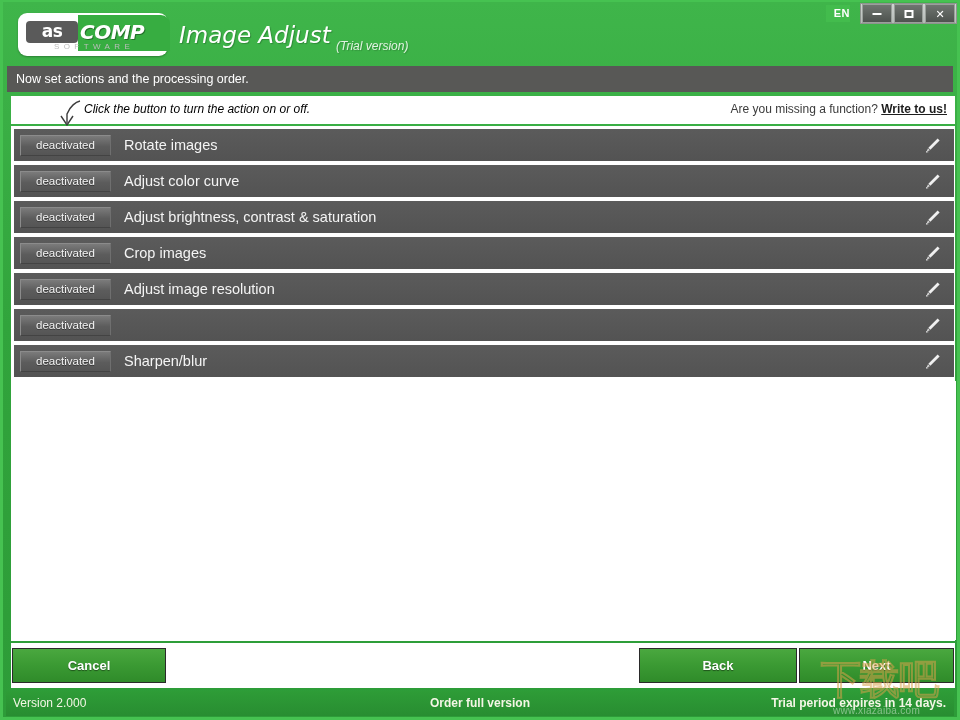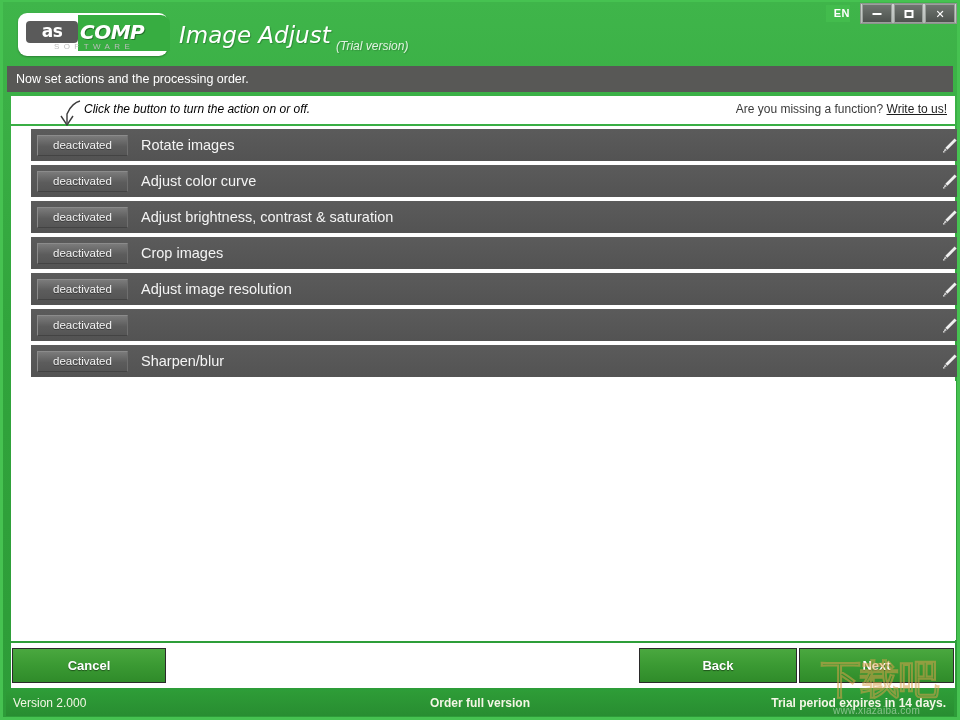--- a/index.html
+++ b/index.html
@@ -148,34 +148,34 @@
     position: absolute; left: 45px; top: 2px;
     width: 28px; height: 30px;
   }
   .missing-text {
     position: absolute; right: 8px; top: 4px;
     color: #3b3b3b;
     font-size: 12px; line-height: 18px;
   }
   .missing-link {
     color: #1d1d1d;
-    font-weight: normal;
+    font-weight: bold;
     text-decoration: underline;
     cursor: pointer;
   }
 
   
   .listpanel {
     position: absolute; left: 8px; top: 124px;
     width: 944px; height: 515px;
     background: #ffffff;
     border: 1px solid #ffffff;
   }
   .rows {
-    position: absolute; left: 17px; top: 0;
+    position: absolute; left: 0; top: 0;
     width: 908px;
     padding: 2px 0 0 2px;
   }
   .arow {
     position: relative;
     width: 940px; height: 32px;
     background: linear-gradient(180deg, #5b5b5b 0%, #535353 100%);
     margin-bottom: 4px;
     display: flex;
     align-items: center;

